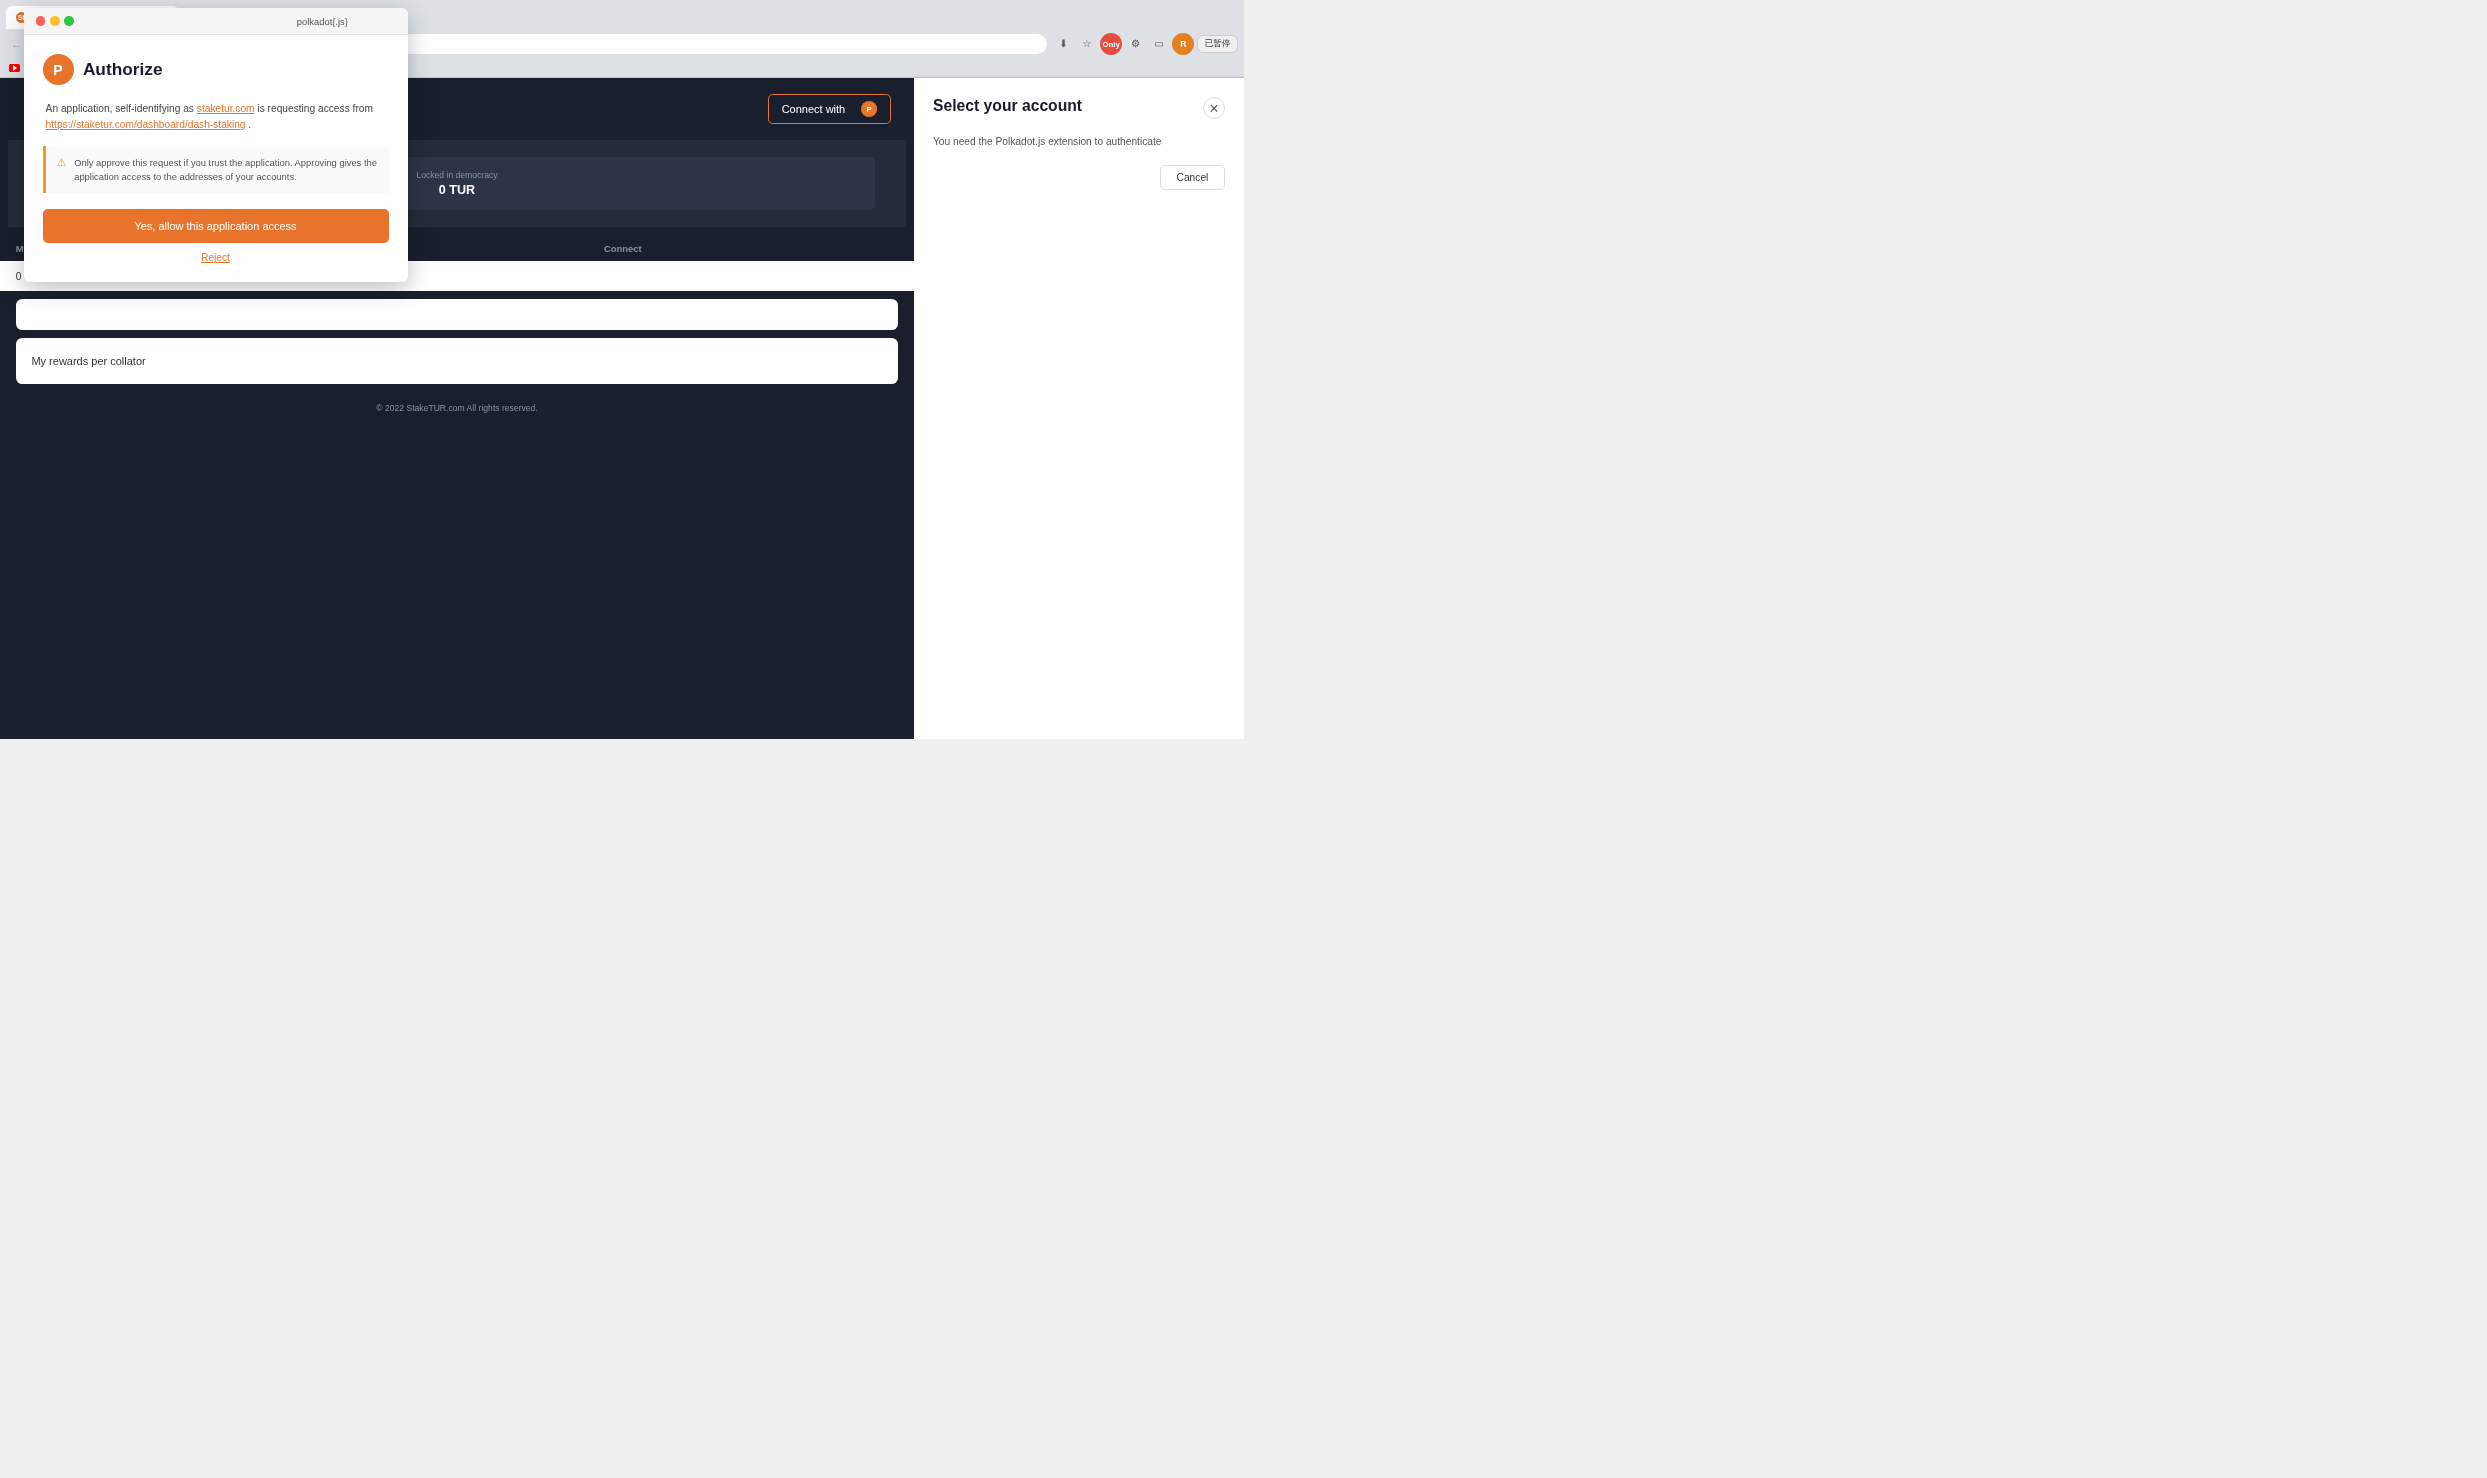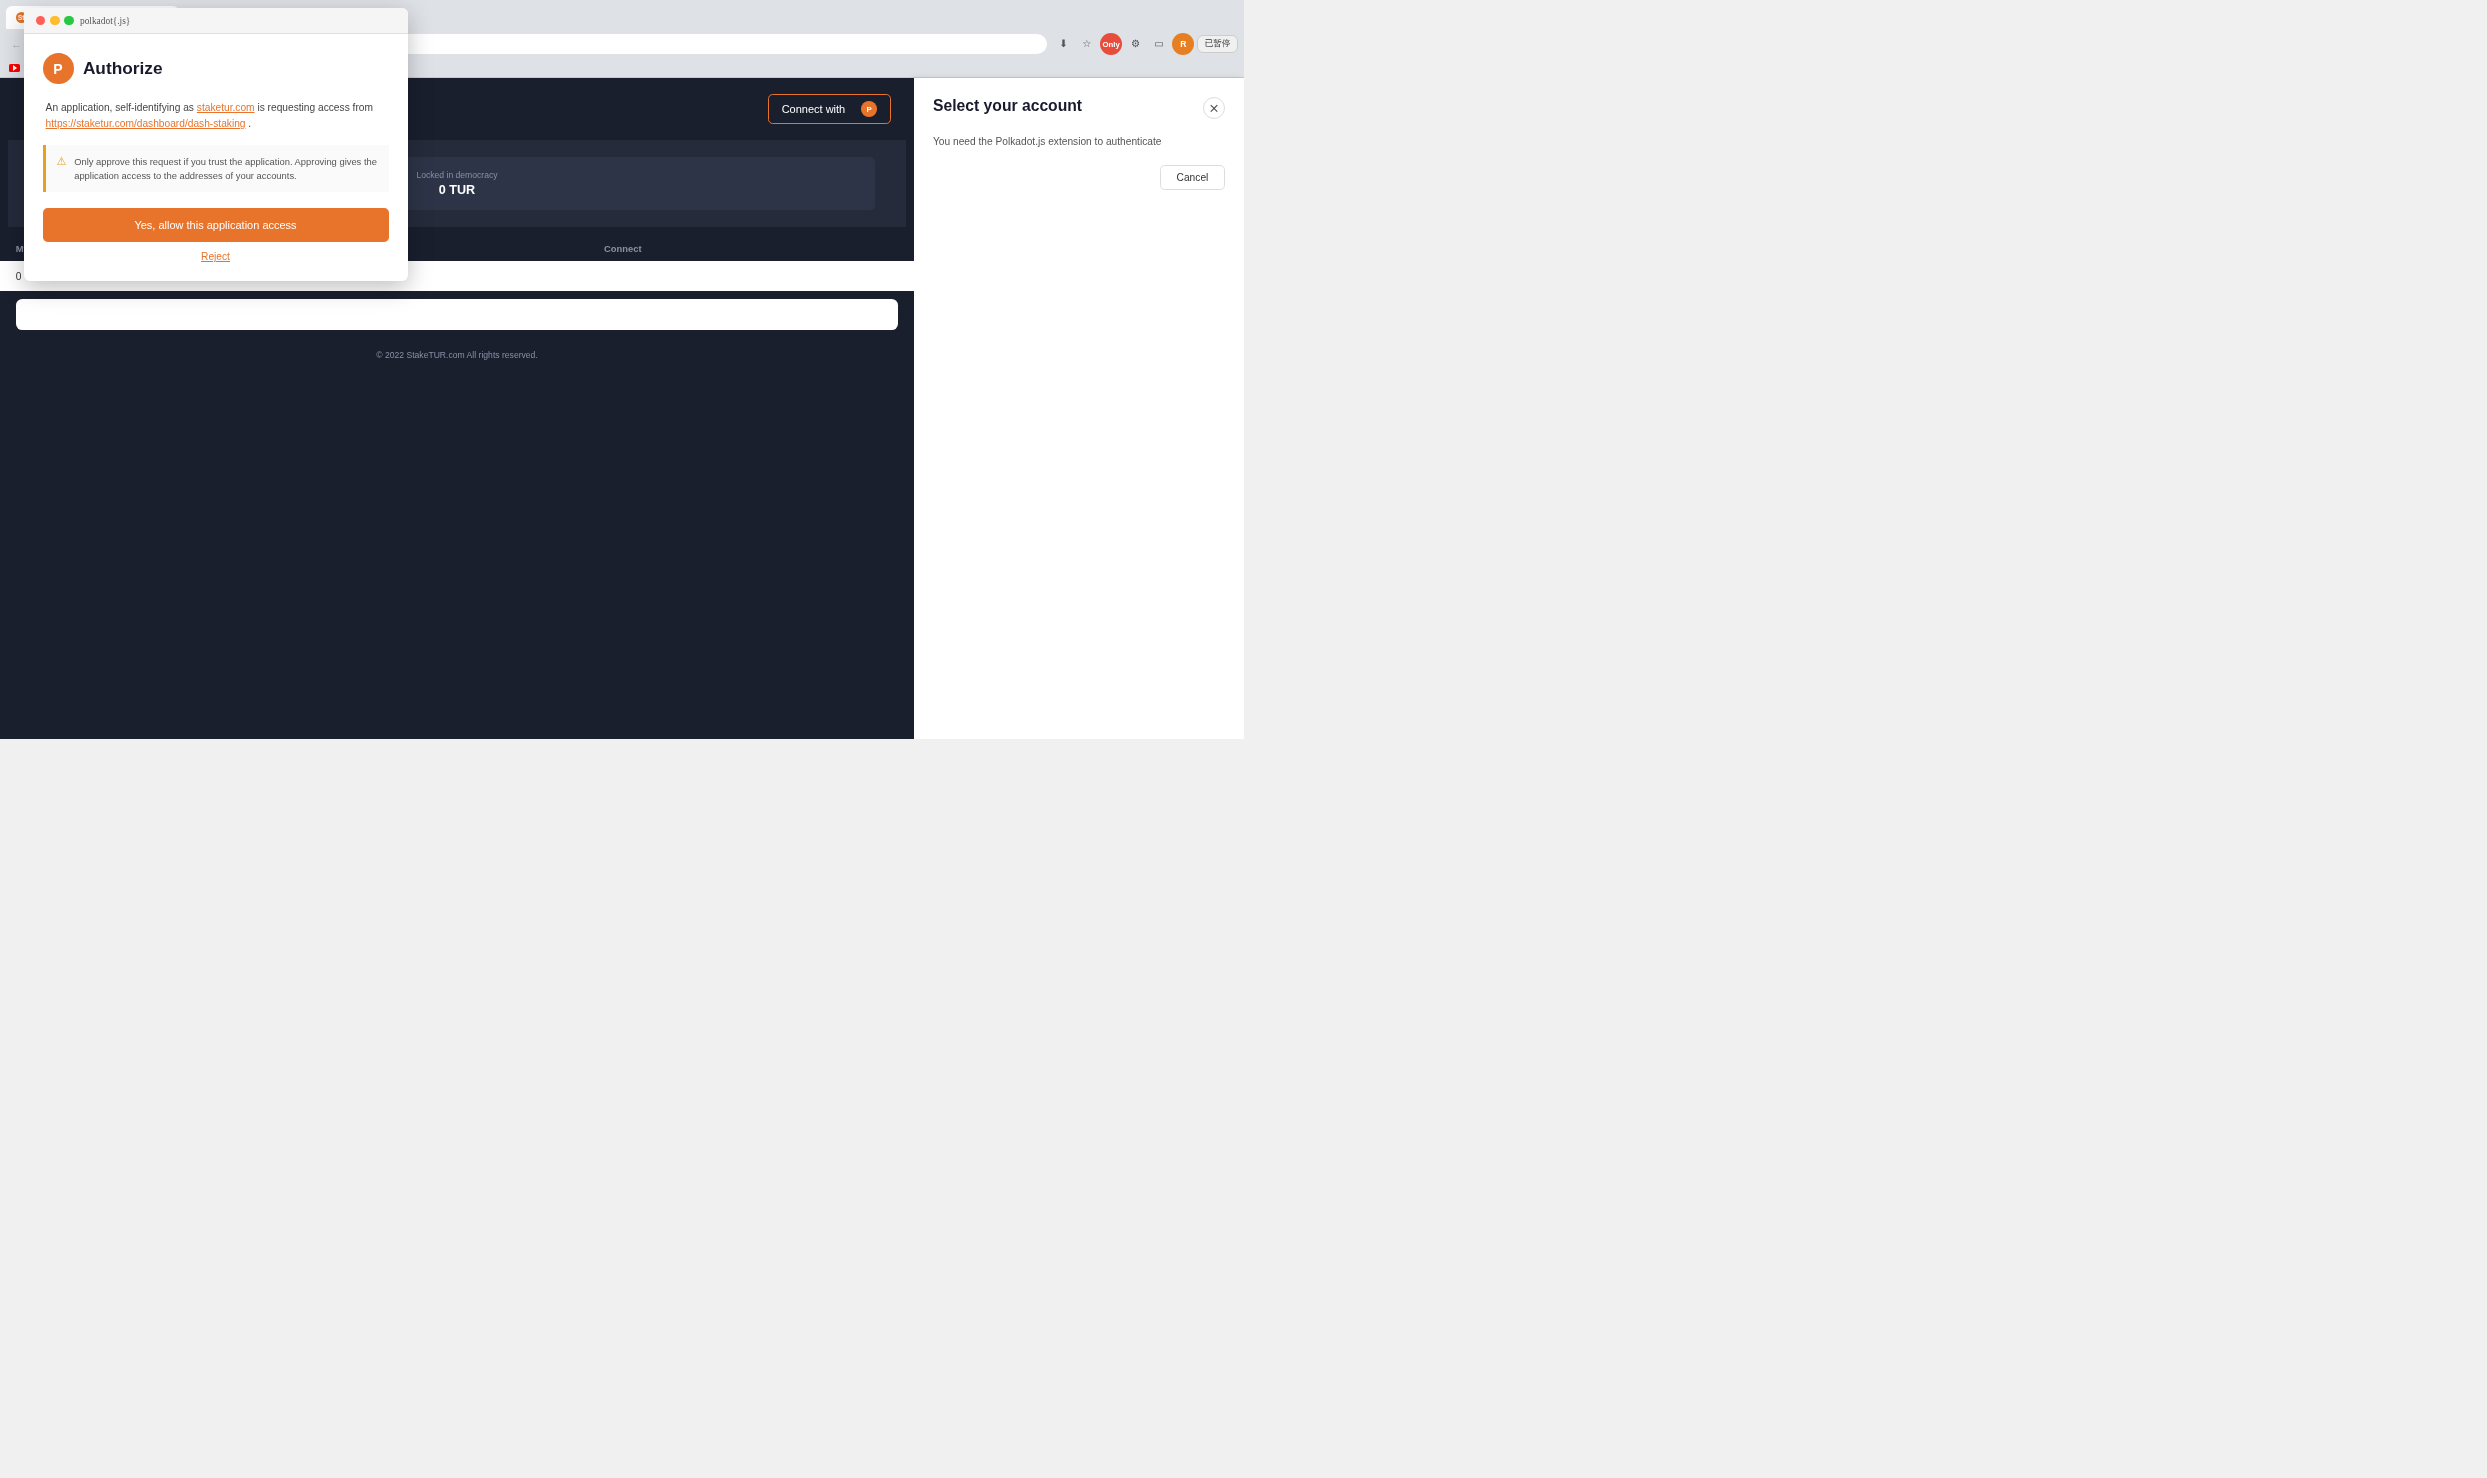--- a/index.html
+++ b/index.html
@@ -421,25 +421,24 @@
     .traffic-light {
       width: 9.4px;
       height: 9.4px;
       border-radius: 50%;
     }
     .tl-red { background: #ff5f57; }
     .tl-yellow { background: #febc2e; }
     .tl-green { background: #28c840; }
     .popup-title-text {
       flex: 1;
-      text-align: left;
+      text-align: right;
       font-size: 9.4px;
       color: #555;
       margin-right: 47px;
-      font-family: Liberation Serif, serif;
     }
     .popup-body {
       padding: 19px;
     }
     .popup-header-row {
       display: flex;
       align-items: center;
       gap: 9.4px;
       margin-bottom: 15.7px;
     }
@@ -591,20 +590,23 @@
       <div class="table-col">Status</div>
       <div class="table-col">Connect</div>
     </div>
     <div class="table-row-data">
       <div class="table-data-cell">0 TUR</div>
       <div class="table-data-cell"></div>
       <div class="table-data-cell"></div>
     </div>
 
     <div class="white-card"></div>
+    <div class="rewards-card">
+      <span class="rewards-title">My rewards per collator</span>
+    </div>
 
     <div class="footer-text">
       <span>© 2022 StakeTUR.com All rights reserved.</span>
     </div>
   </div>
 
   <div class="right-panel">
     <div class="right-panel-header">
       <h2 class="select-account-title">Select your account</h2>
       <div class="close-btn">✕</div>

